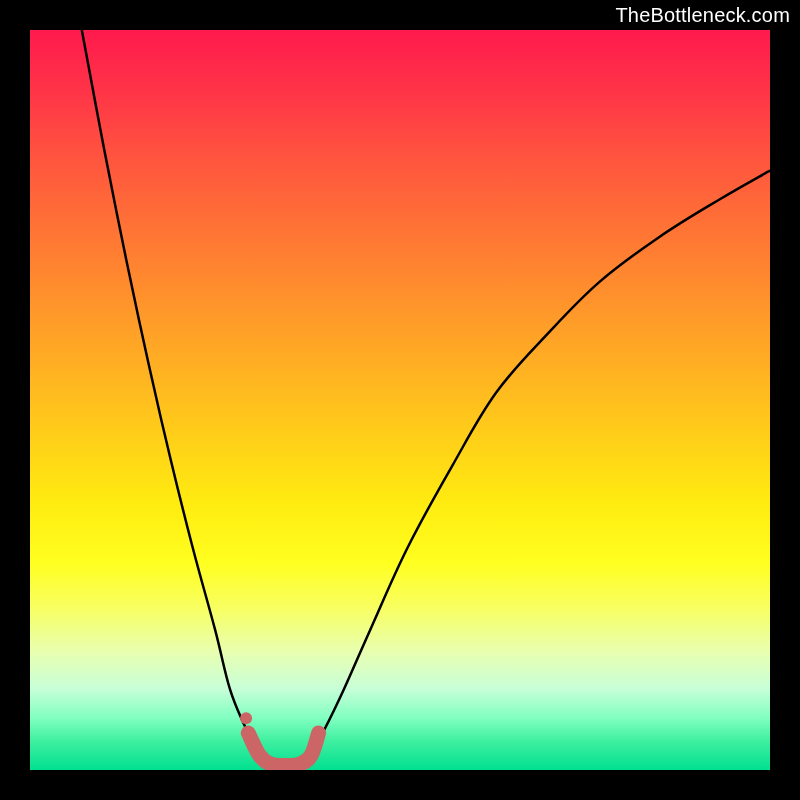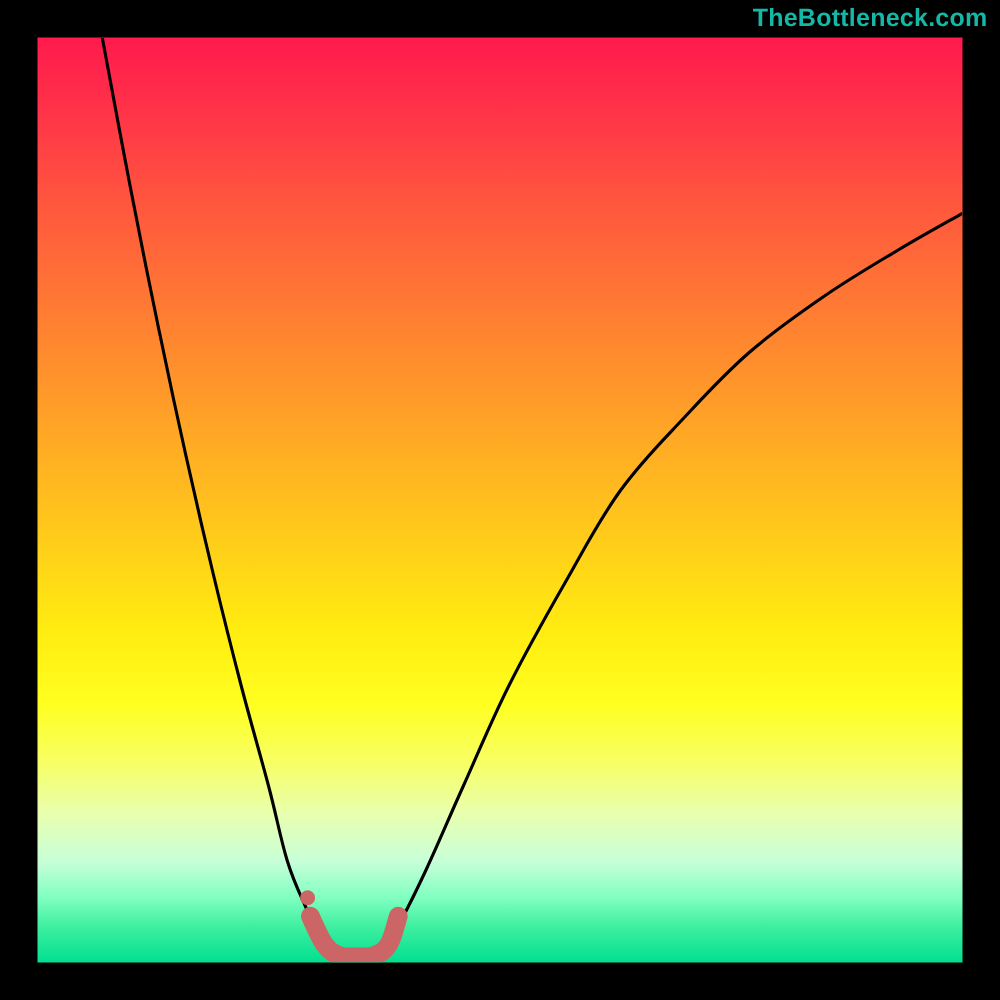--- a/index.html
+++ b/index.html
@@ -42,23 +42,23 @@
       #80ffc0 93%,
       #40f0a0 96%,
       #00e090 100%
     );
     overflow: hidden;
   }
   .watermark {
     position: absolute;
     top: 4px;
     right: 10px;
-    color: #14b8a6;
+    color: #ffffff;
     font-size: 20px;
-    font-weight: 700;
+    font-weight: 400;
     letter-spacing: 0.2px;
   }
   svg.curves {
     position: absolute;
     top: 0;
     left: 0;
     width: 740px;
     height: 740px;
   }
 </style>

